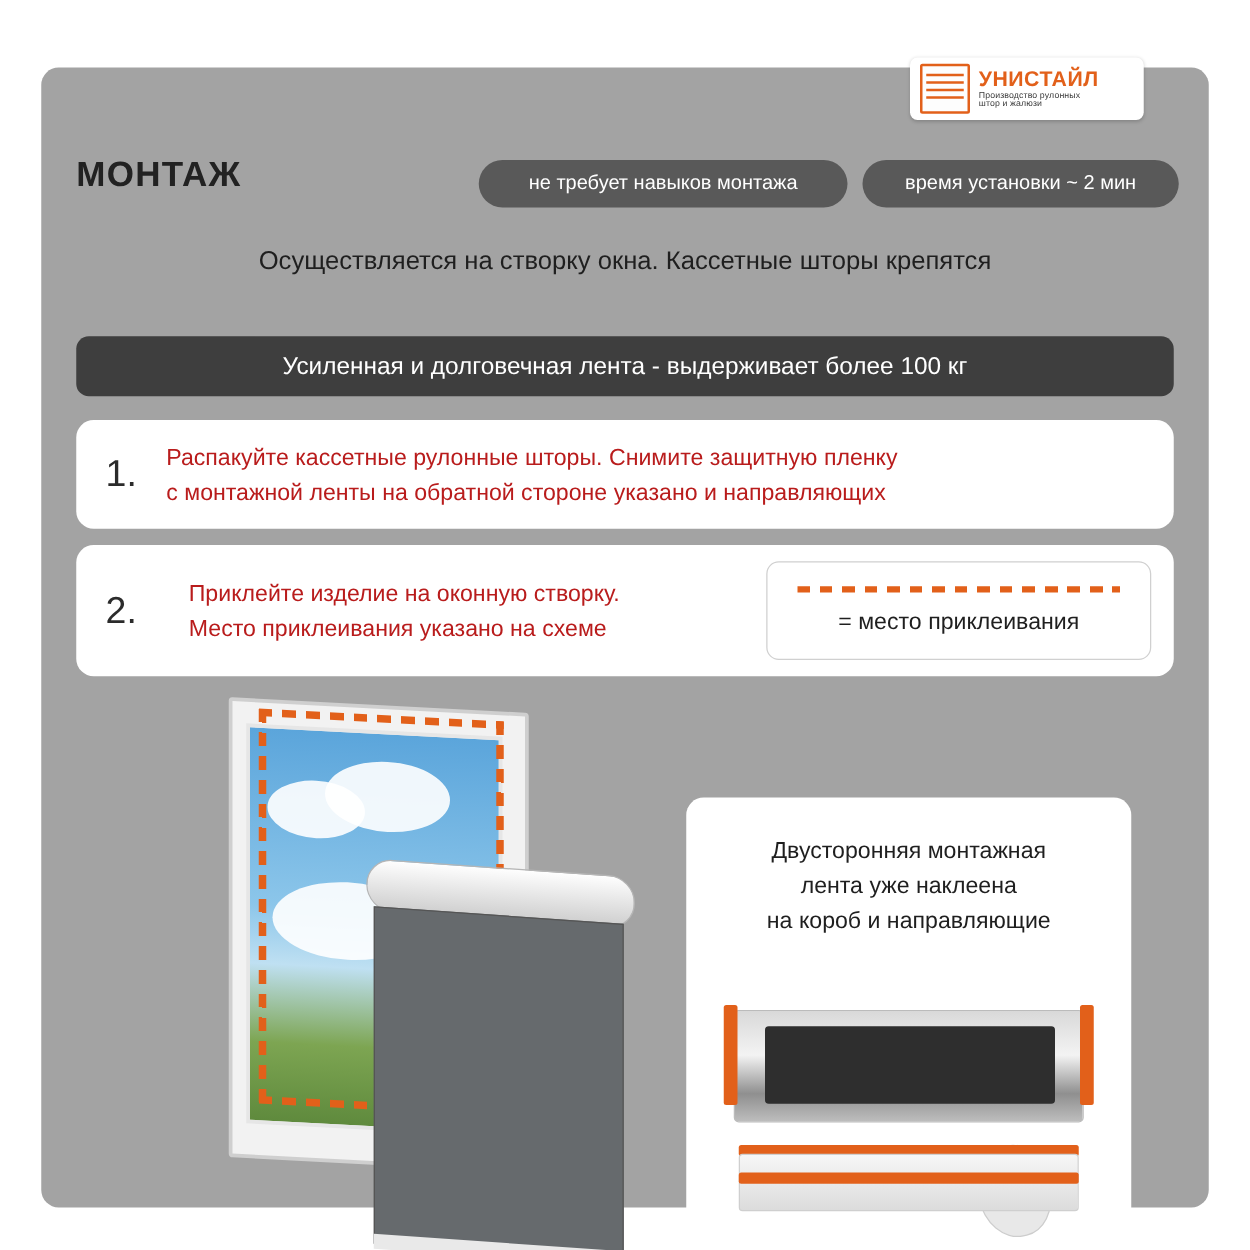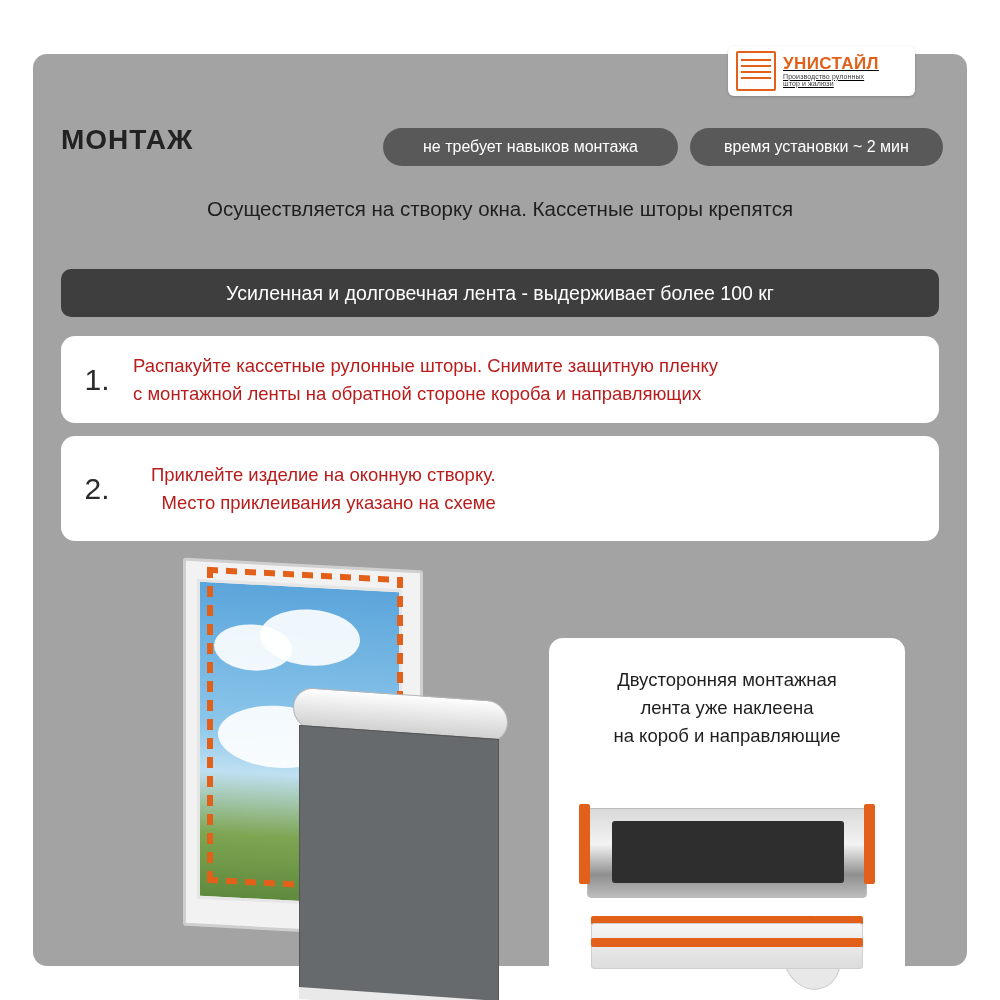--- a/index.html
+++ b/index.html
@@ -48,21 +48,20 @@
     width: 187px;
     height: 50px;
     background: #ffffff;
     border-radius: 6px;
     box-shadow: 0 1px 3px rgba(0,0,0,0.18);
     display: flex;
     align-items: center;
     padding: 0 8px;
     box-sizing: border-box;
     z-index: 6;
-    text-decoration: underline;
   }
   .logo-mark {
     width: 36px;
     height: 36px;
     border: 2px solid #e2601a;
     border-radius: 2px;
     margin-right: 7px;
     position: relative;
     background: #fdfdfd;
     flex: none;
@@ -174,21 +173,21 @@
     flex: none;
     text-align: center;
     font-size: 30px;
     color: #2b2b2b;
   }
   .step-text {
     font-size: 18.5px;
     color: #b91c1c;
     line-height: 1.5;
   }
-  .step-2 .step-text { padding-left: 18px; text-align: right; }
+  .step-2 .step-text { padding-left: 18px; }
 
   .legend-box {
     position: absolute;
     right: 18px;
     top: 13px;
     width: 308px;
     height: 79px;
     border: 1px solid #d0d0d0;
     border-radius: 10px;
     background: #ffffff;
@@ -398,29 +397,33 @@
     <div class="lead">
       <div>Осуществляется на створку окна. Кассетные шторы крепятся</div>
     </div>
 
     <div class="dark-bar">Усиленная и долговечная лента - выдерживает более 100 кг</div>
 
     <div class="step step-1">
       <div class="step-num">1.</div>
       <div class="step-text">
         <div>Распакуйте кассетные рулонные шторы. Снимите защитную пленку</div>
-        <div>с монтажной ленты на обратной стороне короба и направляющих</div>
+        <div>с монтажной ленты на обратной стороне указано и направляющих</div>
       </div>
     </div>
 
     <div class="step step-2">
       <div class="step-num">2.</div>
       <div class="step-text">
         <div>Приклейте изделие на оконную створку.</div>
         <div>Место приклеивания указано на схеме</div>
+      </div>
+      <div class="legend-box">
+        <div class="legend-dash"></div>
+        <div class="legend-label">= место приклеивания</div>
       </div>
     </div>
 
     <div class="window-illu">
       <div class="win-frame"></div>
       <div class="win-glass">
         <div class="cloud" style="left:14px; top:40px; width:78px; height:46px;"></div>
         <div class="cloud" style="left:60px; top:22px; width:100px; height:56px;"></div>
         <div class="cloud" style="left:18px; top:120px; width:120px; height:62px;"></div>
         <div class="cloud" style="left:110px; top:150px; width:90px; height:50px;"></div>

